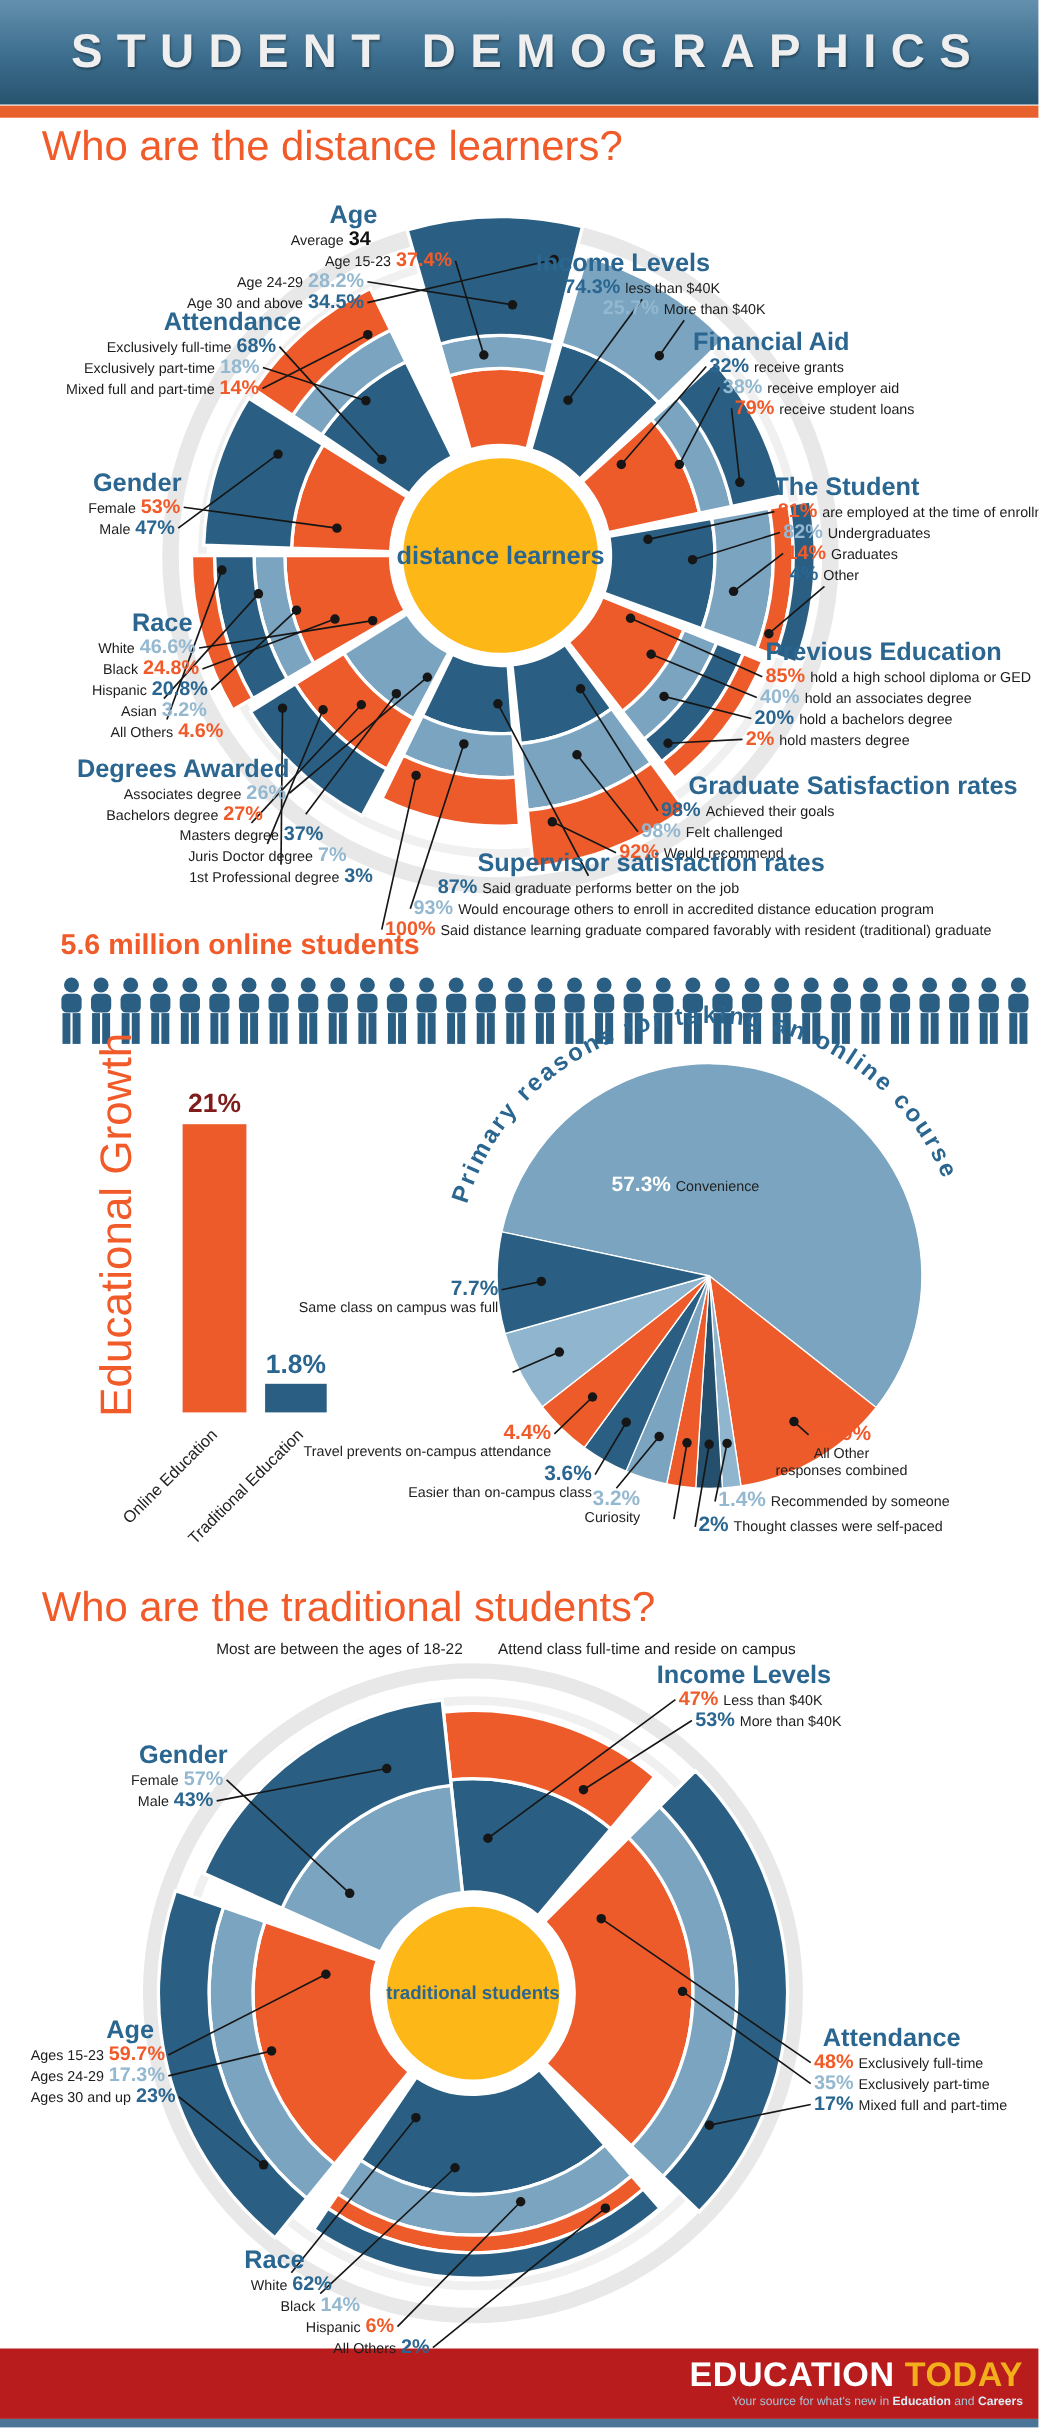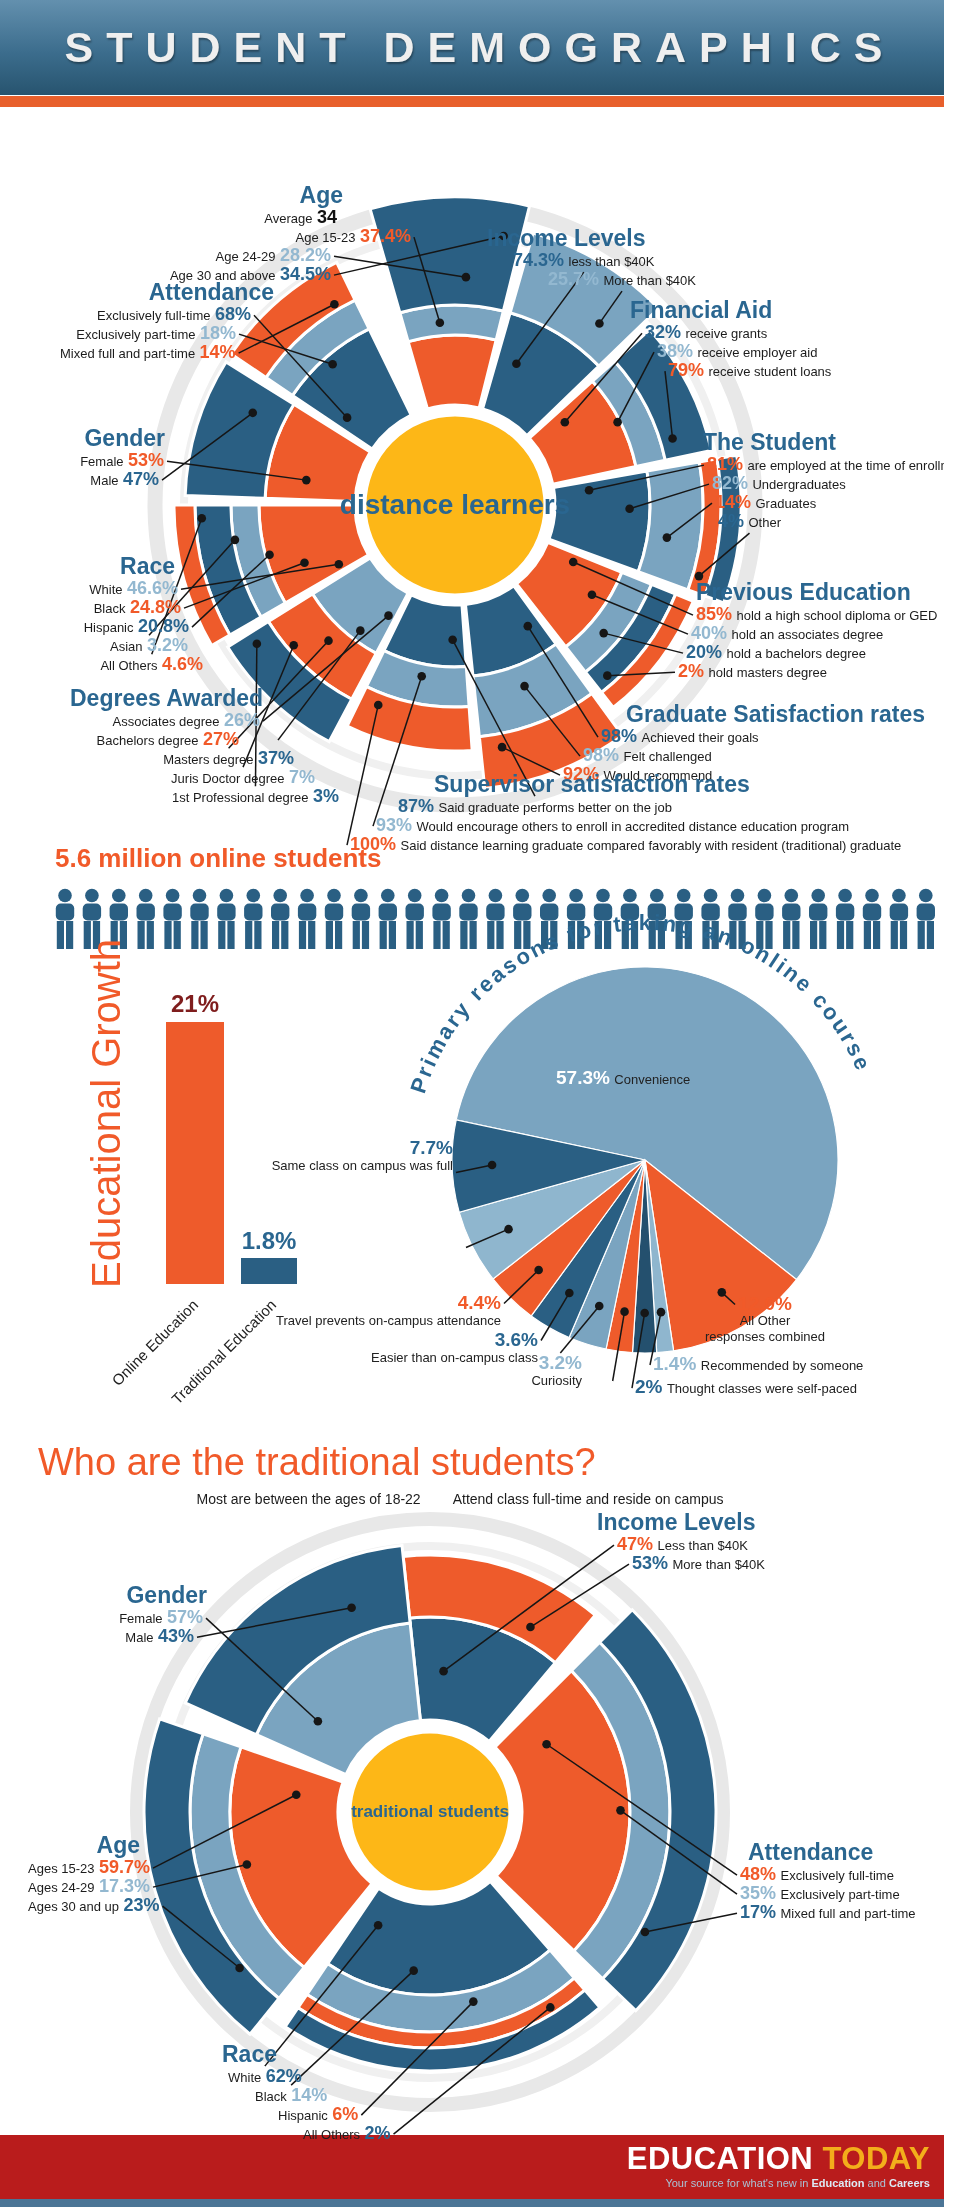--- a/index.html
+++ b/index.html
@@ -20,21 +20,21 @@
   svg.layer{position:absolute;left:0;top:0;width:960px;height:2207px}
   
   .co{position:absolute}
   .co .hd{font-weight:700;font-size:23px;color:#2a6690;line-height:1.05;margin-bottom:2px;white-space:nowrap}
   .co .row{line-height:17px;margin-bottom:1px;white-space:nowrap}
   .rowin{display:inline-block}
   .val{font-weight:700;font-size:18px}
   .lab{font-size:13px;color:#1c1c1c}
   .c-o{color:#f15a29}.c-l{color:#93b8d0}.c-b{color:#2a6690}.c-k{color:#111}.c-w{color:#fff}
   .center-lab{position:absolute;transform:translate(-50%,-50%);font-weight:700;color:#2a6690;white-space:nowrap}
-  #center-dist{left:455px;top:505px;font-size:28px}
+  #center-dist{left:455px;top:505px;font-size:23px}
   #center-trad{left:430px;top:1812px;font-size:17px}
   #cap-online{position:absolute;left:55px;top:843px;font-size:26px;font-weight:700;color:#f15a29}
   
   #growth-title{position:absolute;left:84px;top:1014px;height:274px;width:50px;color:#f15a29;font-size:40px;
                 writing-mode:vertical-rl;transform:rotate(180deg);text-align:center;white-space:nowrap}
   .gbar{position:absolute}
   #gbar1{left:166px;top:1022px;width:58px;height:262px;background:#ee5b2b}
   #gbar2{left:241px;top:1258px;width:56px;height:26px;background:#2a5f83}
   .gval{position:absolute;font-weight:700;font-size:24px;width:120px;text-align:center}
   #gval1{left:135px;top:990px;color:#7f1d1d}
@@ -59,20 +59,21 @@
 </style>
 </head>
 <body>
 
 <div id="page">
   <div id="hdr">
     <div class="t">STUDENT DEMOGRAPHICS</div>
   </div>
   <div id="stripe"></div>
 
+  <div class="h1" id="h-dist">Who are the distance learners?</div>
 
   <svg class="layer" id="gfx" viewBox="0 0 960 2207">
       <circle cx="455" cy="505" r="300" fill="none" stroke="#e8e8e8" stroke-width="15"></circle>
       <circle cx="455" cy="505" r="271" fill="none" stroke="#f0f0f0" stroke-width="8"></circle>
       <path d="M408.14164951111013,341.58551169048576A170,170 0 0 1 496.12672225194353,340.0497265330806L479.1921895599668,407.97042737240037A100,100 0 0 0 427.4362644183001,408.8738304061681Z" fill="#ee5b2b" stroke="#fff" stroke-width="3"></path>
       <path d="M399.87252883660017,312.7476608123362A200,200 0 0 1 503.38437911993356,310.94085474480073L496.12672225194353,340.0497265330806A170,170 0 0 0 408.14164951111013,341.58551169048576Z" fill="#7aa4c0" stroke="#fff" stroke-width="3"></path>
       <path d="M370.1036944083643,208.93139765099778A308,308 0 0 1 529.5119438446976,206.1489163069931L503.38437911993356,310.94085474480073A200,200 0 0 0 399.87252883660017,312.7476608123362Z" fill="#2a5f83" stroke="#fff" stroke-width="3"></path>
       <path d="M510.12747116339983,312.7476608123362A200,200 0 0 1 598.8679600677302,366.06832590820056L526.933980033865,435.5341629541003A100,100 0 0 0 482.5637355816999,408.8738304061681Z" fill="#2a5f83" stroke="#fff" stroke-width="3"></path>
       <path d="M533.0053716962108,232.96294004945577A283,283 0 0 1 658.5731634958382,308.41168116010374L598.8679600677302,366.06832590820056A200,200 0 0 0 510.12747116339983,312.7476608123362Z" fill="#7aa4c0" stroke="#fff" stroke-width="3"></path>
       <path d="M592.4817927133179,381.2108378236112A185,185 0 0 1 635.957306135754,466.5363371987145L552.8147600733805,484.20883091822407A100,100 0 0 0 529.3144825477394,438.0869393641142Z" fill="#ee5b2b" stroke="#fff" stroke-width="3"></path>
@@ -508,21 +509,21 @@
       <div class="row"><span class="rowin"><span class="pl">Curiosity</span></span></div>
     </div>
     <div class="pco" style="left: 318px; top: 1332px; width: 220px; text-align: right;">
       <div class="row"><span class="rowin"><span class="pv c-b">3.6%</span></span></div>
       <div class="row"><span class="rowin"><span class="pl">Easier than on-campus class</span></span></div>
     </div>
     <div class="pco" style="left: 188px; top: 1295px; width: 313px; text-align: right;">
       <div class="row"><span class="rowin"><span class="pv c-o">4.4%</span></span></div>
       <div class="row"><span class="rowin"><span class="pl">Travel prevents on-campus attendance</span></span></div>
     </div>
-    <div class="pco" style="left: 140px; top: 1140px; width: 313px; text-align: right;">
+    <div class="pco" style="left: 140px; top: 1164px; width: 313px; text-align: right;">
       <div class="row"><span class="rowin"><span class="pv c-b">7.7%</span></span></div>
       <div class="row"><span class="rowin"><span class="pl">Same class on campus was full</span></span></div>
     </div>
     <div class="co" style="left: 85px; top: 183px; width: 330px; text-align: right;">
       <div class="hd" style="margin-right: 72px;">Age</div>
       <div class="row" style="margin-right: 78px;"><span class="rowin"><span class="lab">Average</span> <span class="val c-k">34</span></span></div>
       <div class="row" style="margin-right: 4px;"><span class="rowin"><span class="lab">Age 15-23</span> <span class="val c-o">37.4%</span></span></div>
       <div class="row" style="margin-right: 84px;"><span class="rowin"><span class="lab">Age 24-29</span> <span class="val c-l">28.2%</span></span></div>
       <div class="row" style="margin-right: 84px;"><span class="rowin"><span class="lab">Age 30 and above</span> <span class="val c-b">34.5%</span></span></div>
     </div>

